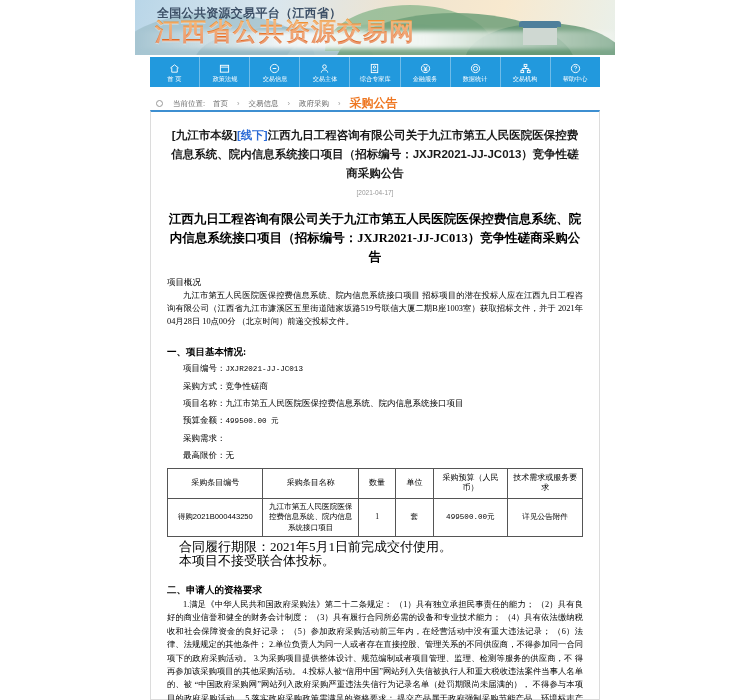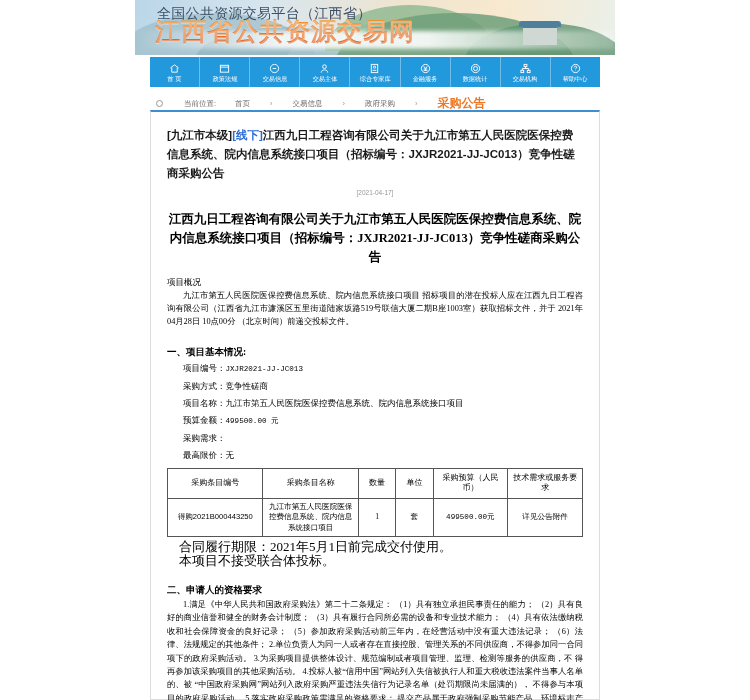--- a/index.html
+++ b/index.html
@@ -39,21 +39,21 @@
   .pavilion {
     position:absolute; right:58px; bottom:10px; width:34px; height:20px;
     background:#cfd8d2; border-top:3px solid #4e7f9b;
   }
   .pavilion:before {
     content:""; position:absolute; left:-4px; top:-7px; width:42px; height:6px;
     background:#4e7f9b; border-radius: 3px 3px 0 0;
   }
   .banner-sub {
     position:absolute; left:22px; top:5px;
-    font-size:14px; font-weight:normal; color:#3c4f66; letter-spacing:.3px;
+    font-size:12px; font-weight:bold; color:#3c4f66; letter-spacing:.3px;
     white-space:nowrap;
   }
   .banner-title {
     position:absolute; left:20px; top:15px;
     font-size:25px; font-weight:bold; letter-spacing:1px; white-space:nowrap;
     font-family:"DejaVu Sans", sans-serif;
     background: linear-gradient(to bottom, #f2a33a 0%, #e8752a 55%, #d95a1f 100%);
     -webkit-background-clip: text; background-clip: text; color: transparent;
     -webkit-text-fill-color: transparent;
     text-shadow: 0 1px 0 rgba(255,255,255,.35);
@@ -69,35 +69,35 @@
     color:#fff; border-right:1px solid rgba(255,255,255,.35); gap:0px; padding-top:1px;
   }
   .nav-item:last-child { border-right:none; }
   .nav-ico { width:11px; height:11px; display:block; }
   .nav-ico svg { width:11px; height:11px; display:block; }
   .nav-label { font-size:6.5px; line-height:9px; white-space:nowrap; transform:scale(.95); }
 
   
   .crumb {
     position:absolute; left:156px; top:95px; width:450px;
-    font-size:7.5px; color:#666; display:flex; align-items:center; gap:19px; white-space:nowrap;
+    font-size:7.5px; color:#666; display:flex; align-items:center; gap:8px; white-space:nowrap;
   }
   .crumb .loc-ico { width:7px; height:7px; border:1px solid #999; border-radius:50%; margin-right:2px; }
   .crumb .sep { color:#999; margin:0 1px; }
   .crumb .cur { color:#ee7722; font-weight:bold; font-size:12px; }
 
   
   .panel {
     position:absolute; left:150px; top:110px; width:450px; height:590px;
     background:#fff; border:1px solid #dcdcdc; border-top:2px solid #3d8fd1;
   }
   .panel-inner { padding:14px 16px 0 16px; }
 
   .post-title {
-    text-align:left; font-size:11.5px; line-height:19px; font-weight:bold;
+    text-align:center; font-size:11.5px; line-height:19px; font-weight:bold;
     color:#1a1a1a; font-family:"Liberation Sans", sans-serif;
   }
   .post-title .tag-blue { color:#2b6bd6; }
   .post-date { text-align:center; font-size:6.5px; color:#999; margin-top:6px; }
 
   .doc-heading {
     text-align:center; font-family:"Liberation Serif", serif; font-weight:bold;
     font-size:12.5px; line-height:19px; color:#000; margin-top:14px;
   }
 

